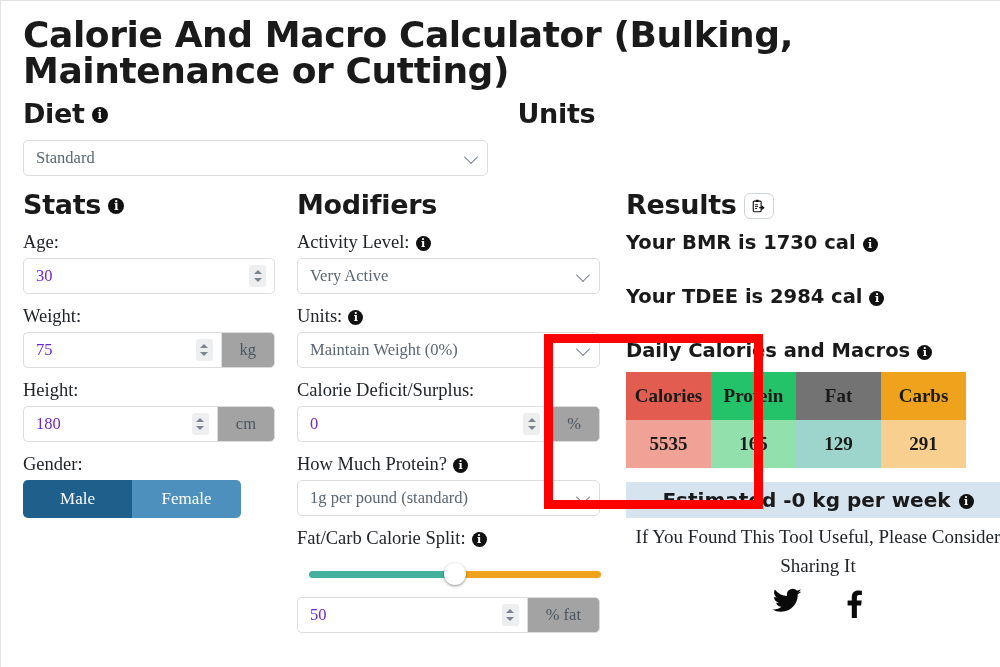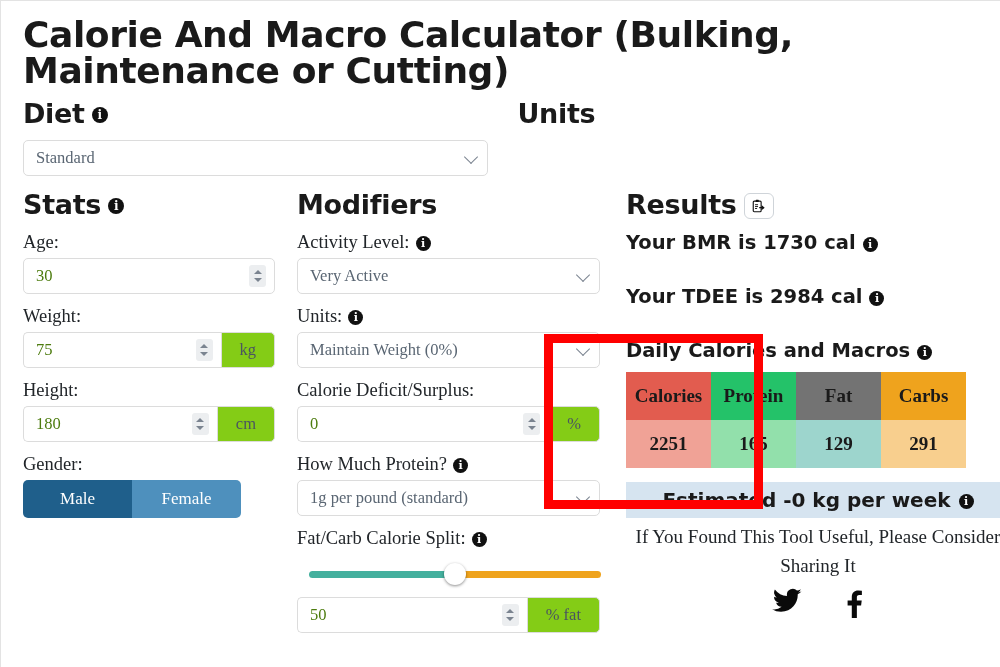--- a/index.html
+++ b/index.html
@@ -132,21 +132,21 @@
     flex: 1 1 auto;
     box-sizing: border-box;
     border: 1px solid #dcdcdc;
     border-radius: 5px;
     background: #fff;
     display: flex;
     align-items: center;
     padding: 0 34px 0 12px;
     font-family: "Liberation Serif", serif;
     font-size: 16.5px;
-    color: #4d7c0f;
+    color: #6d28d9;
   }
   .input-group .num-input {
     border-radius: 5px 0 0 5px;
     border-right: none;
   }
   .input-group.no-addon .num-input { border-radius: 5px; border-right: 1px solid #dcdcdc; }
 
   .spinner {
     position: absolute;
     right: 8px;
@@ -171,21 +171,21 @@
   .spinner i.up   { border-bottom: 4px solid #7b8490; }
   .spinner i.down { border-top: 4px solid #7b8490; }
 
   .addon {
     flex: 0 0 auto;
     min-width: 48px;
     padding: 0 18px;
     box-sizing: border-box;
     border: 1px solid #dcdcdc;
     border-radius: 0 5px 5px 0;
-    background: #84cc16;
+    background: #a3a3a3;
     display: flex;
     align-items: center;
     justify-content: center;
     font-family: "Liberation Serif", serif;
     font-size: 16.5px;
     color: #4b5560;
   }
 
   
   .toggle {
@@ -543,21 +543,21 @@
         <thead>
           <tr id="macro-head">
               <th style="background: rgb(226, 92, 79);">Calories</th>
               <th style="background: rgb(36, 194, 105);">Protein</th>
               <th style="background: #737373;">Fat</th>
               <th style="background: rgb(239, 163, 29);">Carbs</th>
             </tr>
         </thead>
         <tbody>
           <tr id="macro-body">
-              <td style="background: rgb(240, 162, 150);">2251</td>
+              <td style="background: rgb(240, 162, 150);">5535</td>
               <td style="background: rgb(146, 224, 171);">165</td>
               <td style="background: rgb(157, 213, 205);">129</td>
               <td style="background: rgb(248, 207, 142);">291</td>
             </tr>
         </tbody>
       </table>
 
       <div class="est-banner" style="background: rgb(214, 228, 240);">
         <span>Estimated -0 kg per week</span>
         <span class="info-ico"></span>

